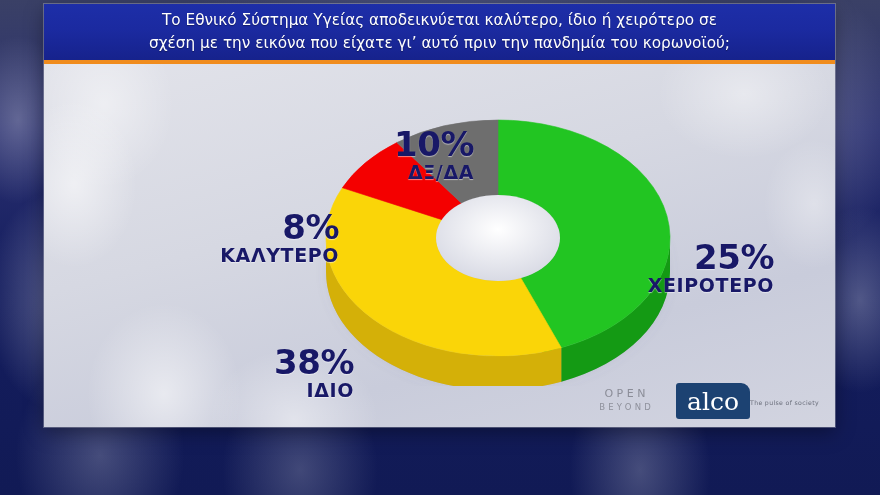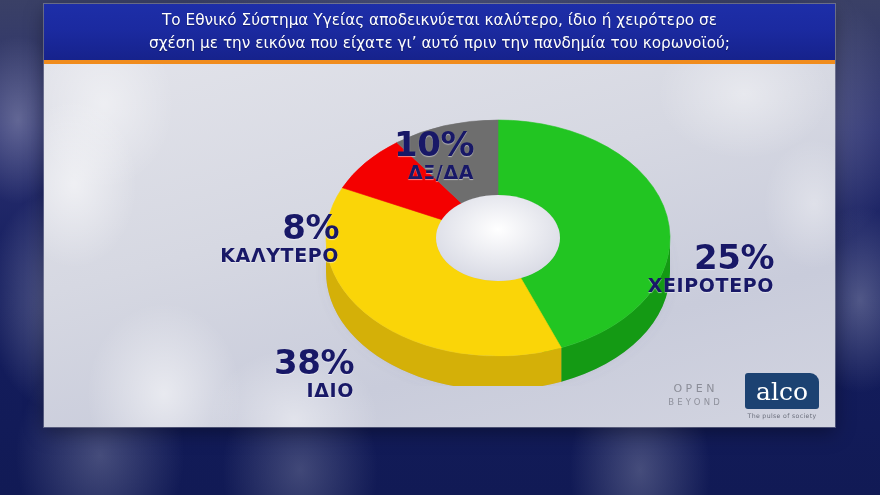--- a/index.html
+++ b/index.html
@@ -103,21 +103,21 @@
     width:74px; height:36px; background:#1c4272; border-radius:3px 9px 3px 3px;
     display:flex; align-items:center; justify-content:center;
   }
   #alco-word{
     color:#fff; font-size:25px; line-height:25px;
     font-family:"DejaVu Serif","Liberation Serif",serif;
   }
   #alco-tagline{
     font-size:6.2px; color:#6b6f7c; letter-spacing:.35px; margin-top:3px; text-align:center;
   }
-  #alco-block{ display:flex; flex-direction:column; align-items:center; }
+  #alco-block{ display:flex; flex-direction:row; align-items:center; }
 </style>
 </head>
 <body>
 
 <div id="bg-layer"></div>
 <div id="bg-noise"></div>
 
 <div id="panel">
 
   <div id="panel-header">

